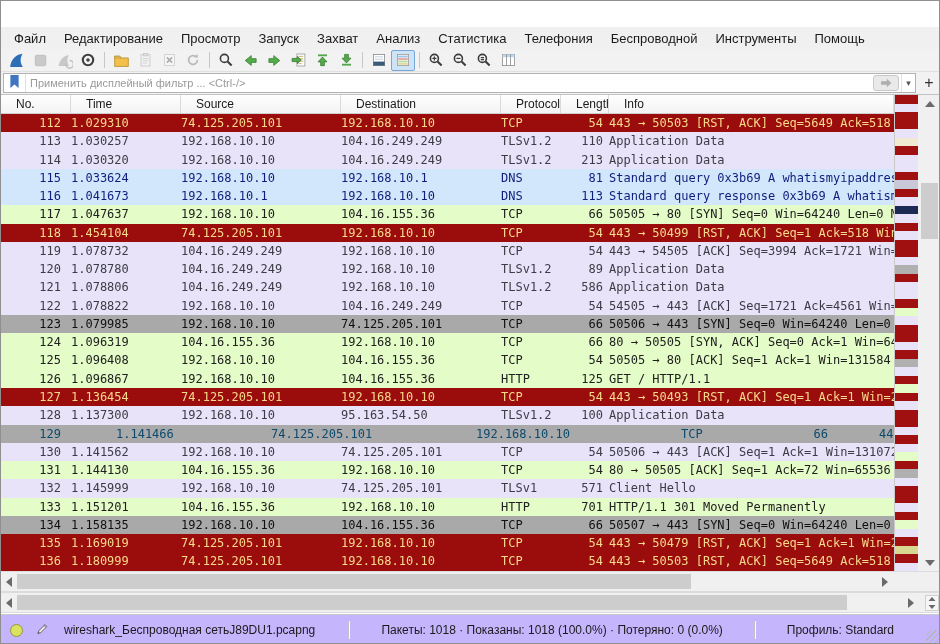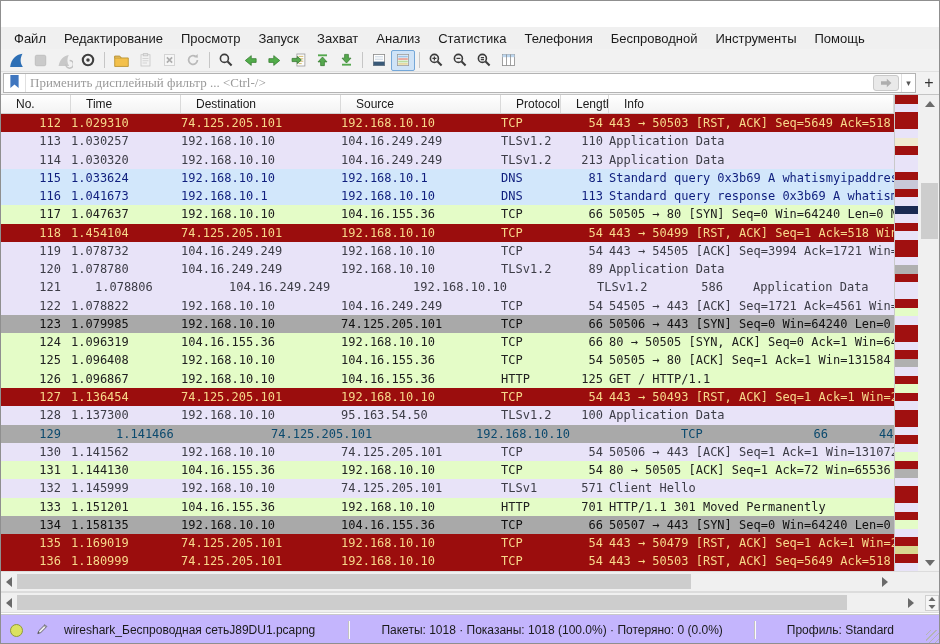--- a/index.html
+++ b/index.html
@@ -31,22 +31,22 @@
   .tb-btn.active { background:#cfe3f7; border:1px solid #74a7d8; }
   .tb-sep { width:1px; height:16px; background:#c6c6c6; margin:0 4px; }
 
   
   .filterbar { position:absolute; top:71px; left:0; width:940px; height:23px; background:#f2f2f2;
                display:flex; align-items:center; padding:1px 3px 1px 2px; border-bottom:1px solid #c4c4c4; }
   .filter-box { flex:1; height:20px; background:#ffffff; border:1px solid #b3b3b3;
                 display:flex; align-items:center; }
   .bookmark-btn { width:22px; height:18px; display:flex; align-items:center; justify-content:center;
                   border-right:1px solid #e0e0e0; }
-  .filter-input { flex:1; height:16px; border:none; outline:none; font-family:Liberation Serif, serif;
-                  font-size:13px; color:#444; padding-left:4px; background:transparent; }
+  .filter-input { flex:1; height:16px; border:none; outline:none; font-family:Liberation Sans, sans-serif;
+                  font-size:11px; color:#444; padding-left:4px; background:transparent; }
   .filter-input::placeholder { color:#9a9a9a; opacity:1; }
   .apply-btn { width:26px; height:16px; background:#e9e9e9; border:1px solid #c9c9c9; border-radius:3px;
                display:flex; align-items:center; justify-content:center; margin-right:2px; }
   .caret-btn { width:14px; height:18px; display:flex; align-items:center; justify-content:center;
                font-size:9px; color:#555; border-left:1px solid #e0e0e0; }
   .add-btn { width:18px; height:20px; display:flex; align-items:center; justify-content:center;
              font-size:16px; color:#333; margin-left:4px; }
 
   
   .packet-area { position:absolute; top:94px; left:0; width:940px; height:476px; background:#ffffff; }
@@ -281,22 +281,22 @@
     </div>
     <div class="add-btn">
         <span>+</span>
       </div>
   </div>
 
   <div class="packet-area">
     <div class="header-row">
         <div class="hcell c-no" style="text-align: left;">No.</div>
         <div class="hcell c-time">Time</div>
+        <div class="hcell c-src">Source</div>
         <div class="hcell c-dst">Destination</div>
-        <div class="hcell c-src">Source</div>
         <div class="hcell c-proto">Protocol</div>
         <div class="hcell c-len" style="text-align: left;">Length</div>
         <div class="hcell c-info">Info</div>
       </div>
     <div class="rows">
         <div class="row" style="background: rgb(155, 13, 13); color: rgb(247, 217, 139);">
           <div class="cell c-no">112</div>
           <div class="cell c-time">1.029310</div>
           <div class="cell c-src">74.125.205.101</div>
           <div class="cell c-dst">192.168.10.10</div>
@@ -369,21 +369,21 @@
         </div>
         <div class="row" style="background: rgb(232, 227, 248); color: rgb(60, 60, 70);">
           <div class="cell c-no">120</div>
           <div class="cell c-time">1.078780</div>
           <div class="cell c-src">104.16.249.249</div>
           <div class="cell c-dst">192.168.10.10</div>
           <div class="cell c-proto">TLSv1.2</div>
           <div class="cell c-len">89</div>
           <div class="cell c-info">Application Data</div>
         </div>
-        <div class="row" style="background: rgb(232, 227, 248); color: rgb(60, 60, 70); gap: 24px;">
+        <div class="row" style="background: rgb(232, 227, 248); color: rgb(60, 60, 70);">
           <div class="cell c-no">121</div>
           <div class="cell c-time">1.078806</div>
           <div class="cell c-src">104.16.249.249</div>
           <div class="cell c-dst">192.168.10.10</div>
           <div class="cell c-proto">TLSv1.2</div>
           <div class="cell c-len">586</div>
           <div class="cell c-info">Application Data</div>
         </div>
         <div class="row" style="background: rgb(232, 227, 248); color: rgb(60, 60, 70); justify-content: flex-end;">
           <div class="cell c-no">122</div>

